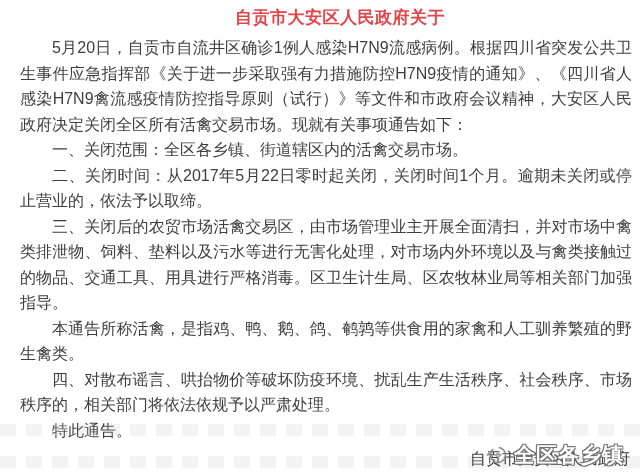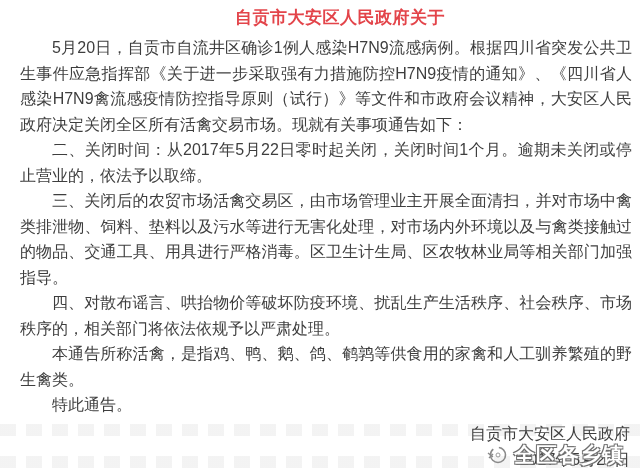--- a/index.html
+++ b/index.html
@@ -91,24 +91,25 @@
 
   <div class="bg-strip s1"></div>
   <div class="bg-strip s2"></div>
 
   <div class="titles">
     <div class="title-line">自贡市大安区人民政府关于</div>
   </div>
 
   <div class="content">
     <p>5月20日，自贡市自流井区确诊1例人感染H7N9流感病例。根据四川省突发公共卫生事件应急指挥部《关于进一步采取强有力措施防控H7N9疫情的通知》、《四川省人感染H7N9禽流感疫情防控指导原则（试行）》等文件和市政府会议精神，大安区人民政府决定关闭全区所有活禽交易市场。现就有关事项通告如下：</p>
+    <p>一、关闭范围：全区各乡镇、街道辖区内的活禽交易市场。</p>
     <p>二、关闭时间：从2017年5月22日零时起关闭，关闭时间1个月。逾期未关闭或停止营业的，依法予以取缔。</p>
     <p>三、关闭后的农贸市场活禽交易区，由市场管理业主开展全面清扫，并对市场中禽类排泄物、饲料、垫料以及污水等进行无害化处理，对市场内外环境以及与禽类接触过的物品、交通工具、用具进行严格消毒。区卫生计生局、区农牧林业局等相关部门加强指导。</p>
+    <p>本通告所称活禽，是指鸡、鸭、鹅、鸽、鹌鹑等供食用的家禽和人工驯养繁殖的野生禽类。</p>
     <p>四、对散布谣言、哄抬物价等破坏防疫环境、扰乱生产生活秩序、社会秩序、市场秩序的，相关部门将依法依规予以严肃处理。</p>
-    <p>本通告所称活禽，是指鸡、鸭、鹅、鸽、鹌鹑等供食用的家禽和人工驯养繁殖的野生禽类。</p>
     <p>特此通告。</p>
   </div>
 
   <div class="sign">
     <div>自贡市大安区人民政府</div>
     <div>2017年5月20日</div>
   </div>
 
   <div class="watermark">
     <span>

